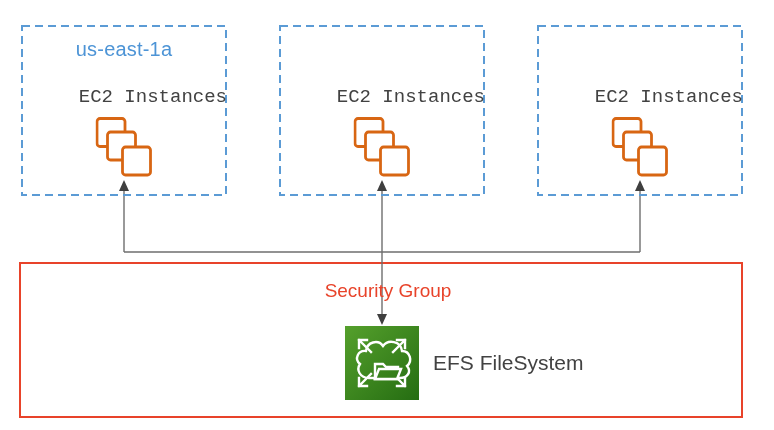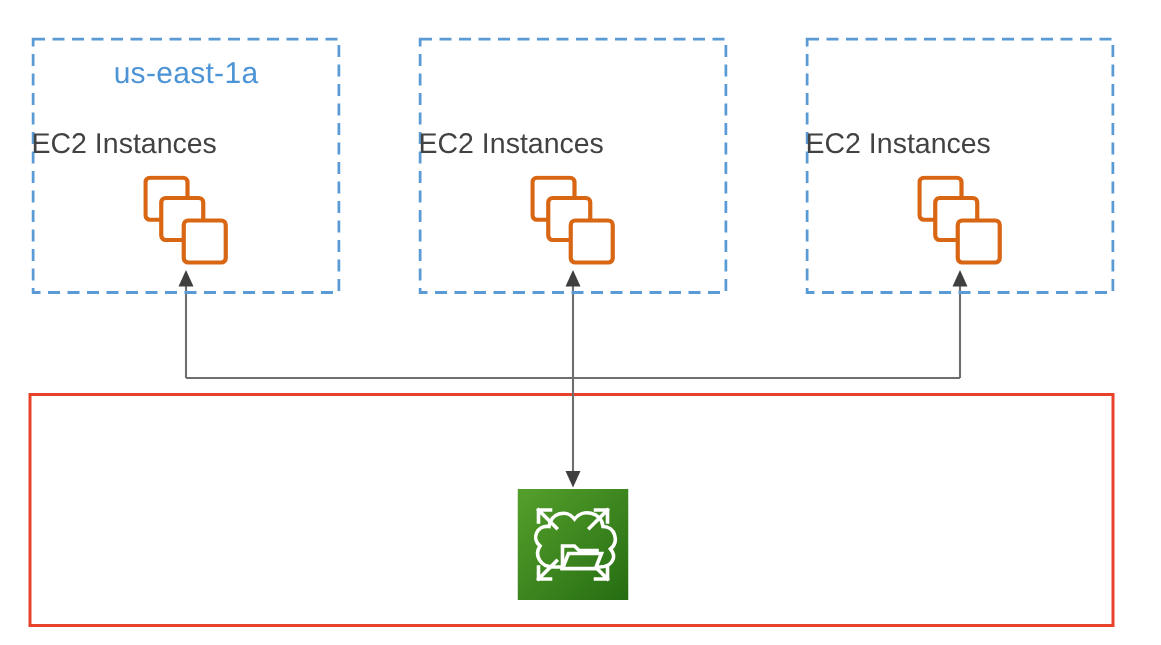--- a/index.html
+++ b/index.html
@@ -14,22 +14,22 @@
   .az-box { position:absolute; top:25px; width:206px; height:171px; z-index:2; }
   .az-box .az-border { position:absolute; left:0; top:0; }
   .az-box.b1 { left:21px; }
   .az-box.b2 { left:279px; }
   .az-box.b3 { left:537px; }
   .az-title {
     position:absolute; top:13px; left:0; width:100%; text-align:center;
     font-size:20px; color:#4D94D6; letter-spacing:0.2px;
   }
   .ec2-label {
-    position:absolute; top:61px; left:0; width:100%; text-align:left;
-    font-size:19px; color:#424242;
+    position:absolute; top:61px; left:0; width:100%; text-align:right;
+    font-size:19px; color:#424242;font-family:Liberation Mono, monospace;
   }
   .ec2-icon { position:absolute; top:92px; left:50%; transform:translateX(-50%); }
 
   
   .sg-box {
     position:absolute; left:19px; top:262px; width:724px; height:156px;
     border:2px solid #E8432A; box-sizing:border-box; background:transparent; z-index:0;
   }
   .sg-label {
     position:absolute; top:280px; left:388px; transform:translateX(-50%);
@@ -97,33 +97,35 @@
     <svg class="ec2-icon" width="57" height="60" viewBox="0 0 57 60">
       <g fill="#ffffff" stroke="#D86613" stroke-width="2.8">
         <rect x="1.5" y="1.5" width="28" height="28" rx="3"></rect>
         <rect x="12" y="15" width="28" height="28" rx="3"></rect>
         <rect x="27" y="30" width="28" height="28" rx="3"></rect>
       </g>
     </svg>
   </div>
 
   <div class="sg-box"></div>
+  <div class="sg-label">Security Group</div>
 
   <svg class="efs-icon" width="74" height="74" viewBox="0 0 74 74">
     <defs>
       <linearGradient id="efsg" x1="0" y1="0" x2="74" y2="74" gradientUnits="userSpaceOnUse">
         <stop offset="0" stop-color="#55A02C"></stop>
         <stop offset="1" stop-color="#256D12"></stop>
       </linearGradient>
     </defs>
     <rect width="74" height="74" fill="url(#efsg)"></rect>
     <g stroke="#ffffff" stroke-width="2.4" fill="none" stroke-linecap="square">
       <path d="M26 26 L14 14 M14 22 V14 H22"></path>
       <path d="M48 26 L60 14 M52 14 H60 V22"></path>
       <path d="M26 48 L14 60 M14 52 V60 H22"></path>
       <path d="M48 48 L60 60 M52 60 H60 V52"></path>
       <path d="M24 52 C15 52 11 44 15 38 C9 33 13 24 21 25 C22 16 33 13 38 20 C43 13 56 15 57 25 C65 25 68 35 62 40 C67 46 62 52 55 52 Z"></path>
       <path d="M30 53 V38 H38 L41 41 H53 V53 Z" fill="url(#efsg)"></path>
       <path d="M30 53 L34 43 H56 L52 53 Z" fill="url(#efsg)"></path>
     </g>
   </svg>
+  <div class="efs-label">EFS FileSystem</div>
 
 </div>
 
 </body></html>

